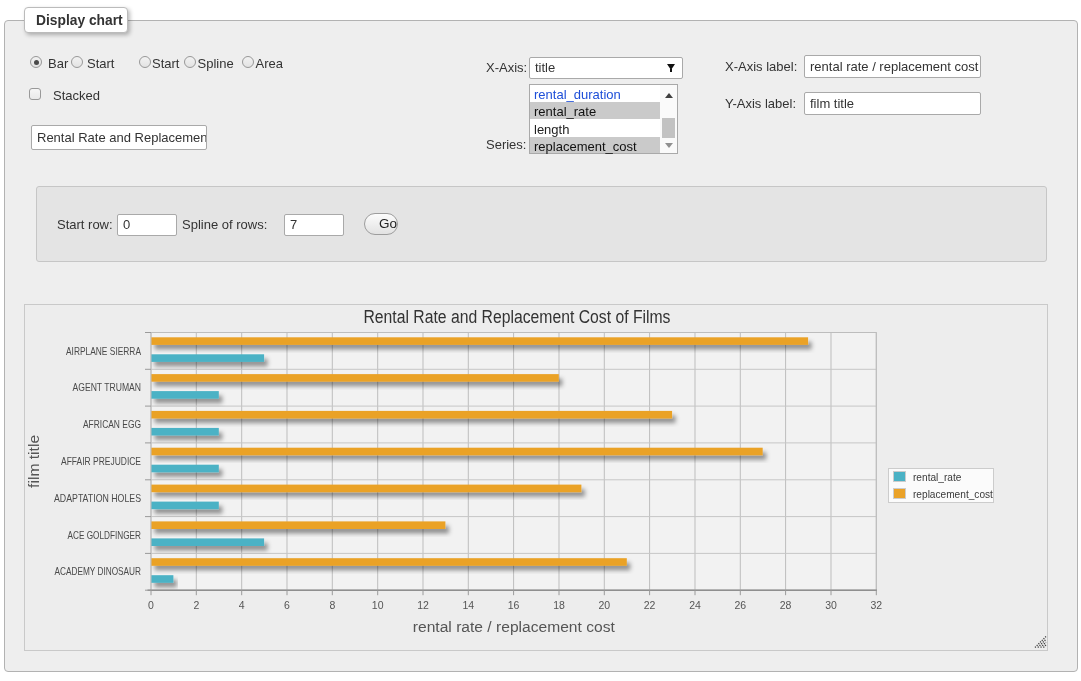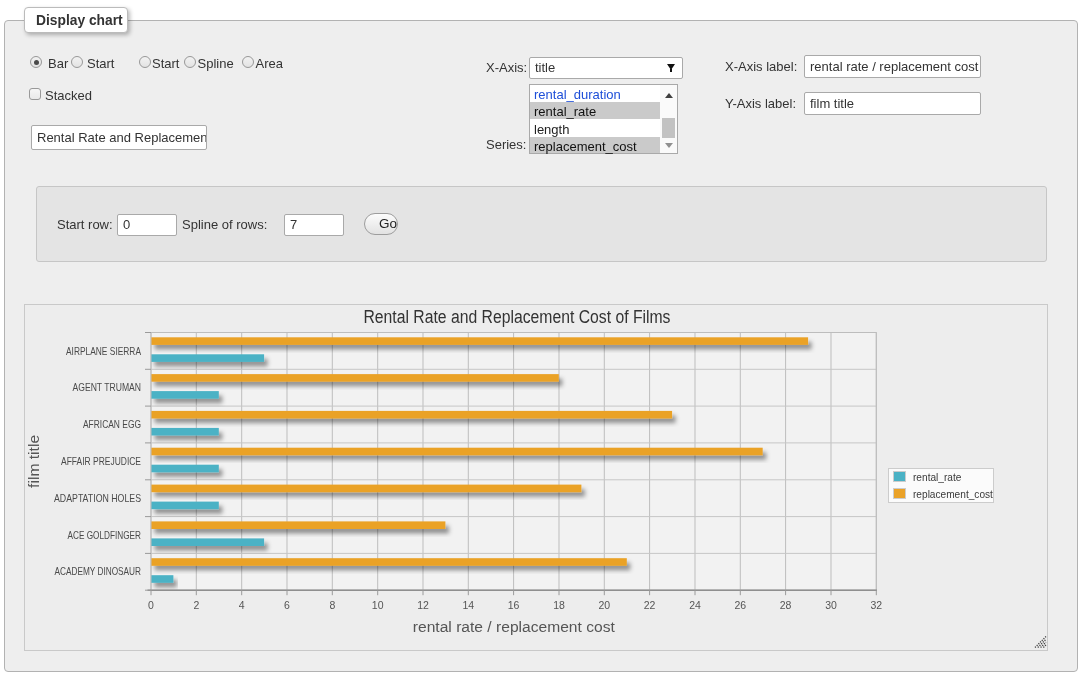--- a/index.html
+++ b/index.html
@@ -27,21 +27,21 @@
 <div class="radio" style="left:70.5px;top:56px"></div>
 <div class="t" style="left:87px;top:57px">Start</div>
 <div class="radio" style="left:138.5px;top:56px"></div>
 <div class="t" style="left:152px;top:57px">Start</div>
 <div class="radio" style="left:184px;top:56px"></div>
 <div class="t" style="left:197.5px;top:57px">Spline</div>
 <div class="radio" style="left:242px;top:56px"></div>
 <div class="t" style="left:255.5px;top:57px">Area</div>
 
 <div class="cb" style="left:29px;top:88px"></div>
-<div class="t" style="left:45px;top:89px">Stacked</div>
+<div class="t" style="left:53px;top:89px">Stacked</div>
 
 <div class="inp" style="left:31px;top:125px;width:176px;height:25px;line-height:23px">Rental Rate and Replacement Cost of Films</div>
 
 <div class="t" style="left:486px;top:61px">X-Axis:</div>
 <div class="inp" style="left:529px;top:57px;width:154px;height:22px;line-height:20px">title</div>
 <div class="abs" style="left:667px;top:64px;width:0;height:0;border-left:4px solid transparent;border-right:4px solid transparent;border-top:6px solid #101010"></div>
 <div class="abs" style="left:670px;top:69px;width:2px;height:3px;background:#101010"></div>
 
 <div class="t" style="left:486px;top:138px">Series:</div>
 <div class="abs" style="left:529px;top:84px;width:149px;height:70px;background:#fff;border:1px solid #a9a9a9"></div>

